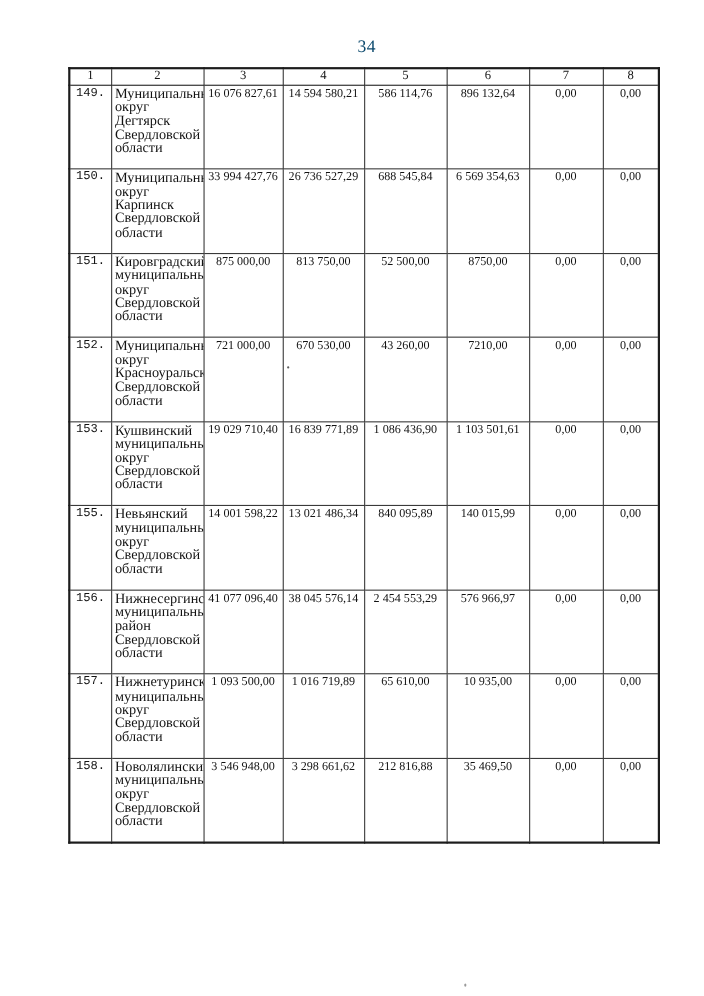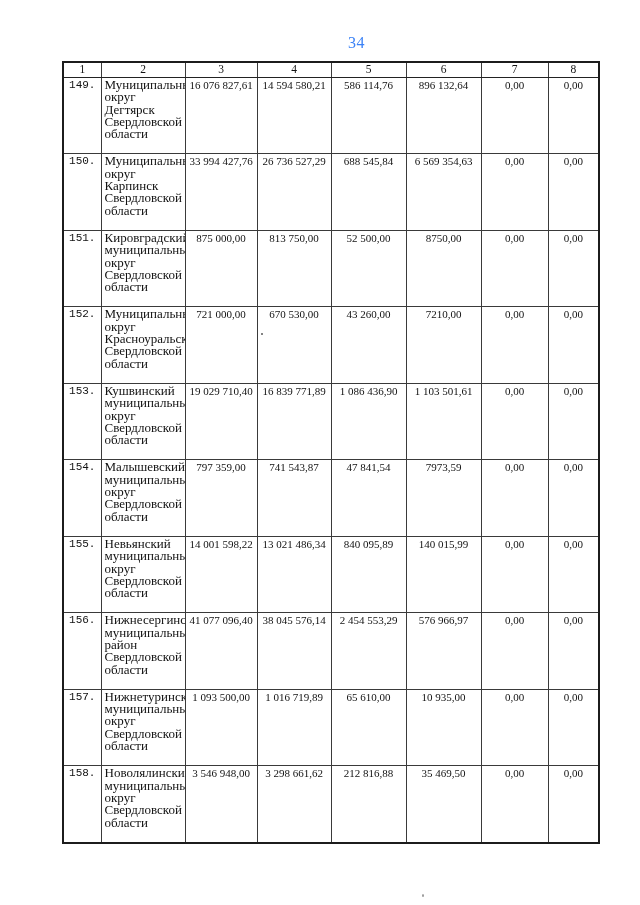--- a/index.html
+++ b/index.html
@@ -13,24 +13,24 @@
     height: 905px;
     font-family: "Liberation Serif", "DejaVu Serif", serif;
     color: #121212;
     overflow: hidden;
   }
   .page-number {
     position: absolute;
     top: 34px;
     left: 325px;
     width: 40px;
-    text-align: right;
+    text-align: left;
     font-size: 16px;
     letter-spacing: 0.5px;
-    color: #3b82f6;
+    color: #0c4a6e;
   }
   table.doc-table {
     position: absolute;
     left: 62px;
     top: 61px;
     width: 536px;
     border-collapse: collapse;
     table-layout: fixed;
     border: 2px solid #1c1c1c;
     font-size: 11px;
@@ -175,34 +175,20 @@
 Свердловской
 области</td>
     <td class="c-val">19 029 710,40</td>
     <td class="c-val">16 839 771,89</td>
     <td class="c-val">1 086 436,90</td>
     <td class="c-val">1 103 501,61</td>
     <td class="c-val">0,00</td>
     <td class="c-val">0,00</td>
   </tr>
 
-  <tr class="h5">
-    <td class="c-num">154.</td>
-    <td class="c-name">Малышевский
-муниципальный
-округ
-Свердловской
-области</td>
-    <td class="c-val">797 359,00</td>
-    <td class="c-val">741 543,87</td>
-    <td class="c-val">47 841,54</td>
-    <td class="c-val">7973,59</td>
-    <td class="c-val">0,00</td>
-    <td class="c-val">0,00</td>
-  </tr>
 
   <tr class="h5">
     <td class="c-num">155.</td>
     <td class="c-name">Невьянский
 муниципальный
 округ
 Свердловской
 области</td>
     <td class="c-val">14 001 598,22</td>
     <td class="c-val">13 021 486,34</td>

